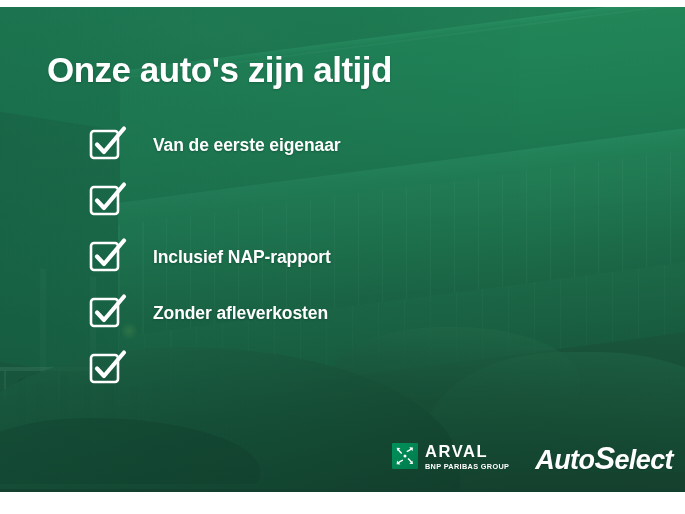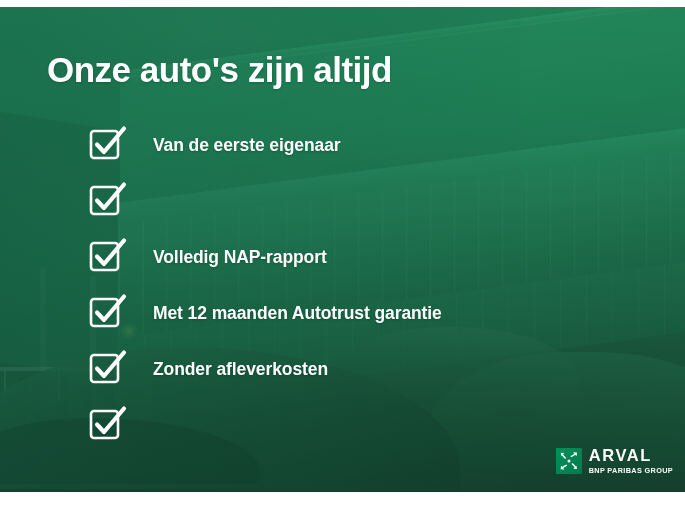--- a/index.html
+++ b/index.html
@@ -441,32 +441,23 @@
           </span>
         </div>
 
         <div class="feature-row">
           <span class="check-icon">
             <svg width="40" height="40" viewBox="0 0 40 40">
               <rect x="3" y="9" width="27" height="27" rx="3" ry="3" fill="none" stroke="#ffffff" stroke-width="2.6"></rect>
               <path d="M9 22.5 L16 30 L36 6.5" fill="none" stroke="#ffffff" stroke-width="4.2" stroke-linecap="round" stroke-linejoin="round"></path>
             </svg>
           </span>
-          <span class="feature-label">Volledig NAP-rapport</span>
+          <span class="feature-label">Inclusief NAP-rapport</span>
         </div>
 
-        <div class="feature-row">
-          <span class="check-icon">
-            <svg width="40" height="40" viewBox="0 0 40 40">
-              <rect x="3" y="9" width="27" height="27" rx="3" ry="3" fill="none" stroke="#ffffff" stroke-width="2.6"></rect>
-              <path d="M9 22.5 L16 30 L36 6.5" fill="none" stroke="#ffffff" stroke-width="4.2" stroke-linecap="round" stroke-linejoin="round"></path>
-            </svg>
-          </span>
-          <span class="feature-label">Met 12 maanden Autotrust garantie</span>
-        </div>
 
         <div class="feature-row">
           <span class="check-icon">
             <svg width="40" height="40" viewBox="0 0 40 40">
               <rect x="3" y="9" width="27" height="27" rx="3" ry="3" fill="none" stroke="#ffffff" stroke-width="2.6"></rect>
               <path d="M9 22.5 L16 30 L36 6.5" fill="none" stroke="#ffffff" stroke-width="4.2" stroke-linecap="round" stroke-linejoin="round"></path>
             </svg>
           </span>
           <span class="feature-label">Zonder afleverkosten</span>
         </div>
@@ -495,20 +486,21 @@
                 <circle cx="13" cy="13" r="1.5"></circle>
               </g>
             </svg>
           </span>
           <span class="arval-words">
             <div class="arval-name">ARVAL</div>
             <div class="arval-sub">BNP PARIBAS GROUP</div>
           </span>
         </div>
 
+        <div class="autoselect-logo"><span>Auto</span><span class="cap-s">S</span><span>elect</span></div>
 
       </div>
 
     </div>
 
     <div class="art-seam-bottom"></div>
   </div>
 
 </div>
 

